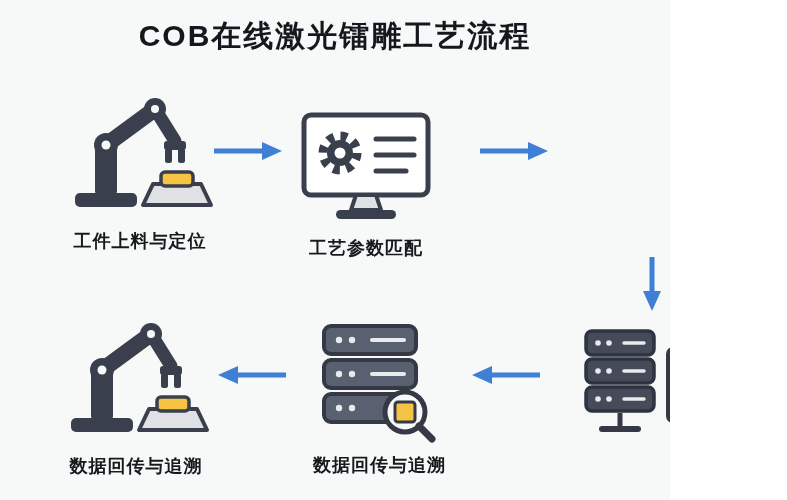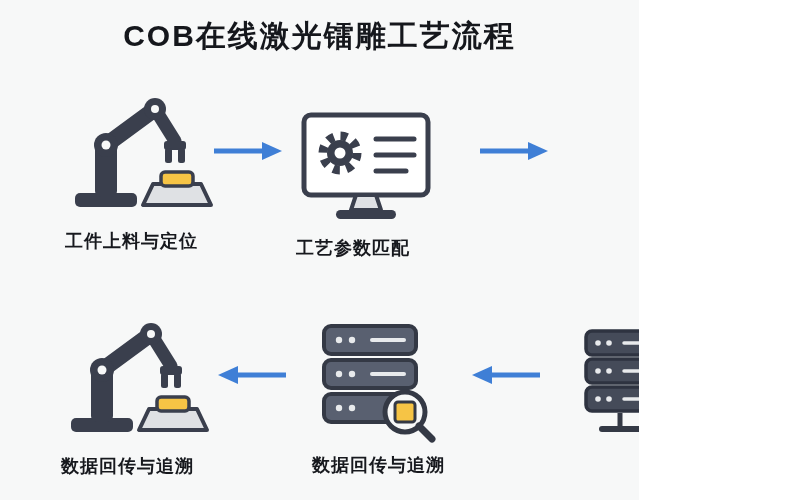--- a/index.html
+++ b/index.html
@@ -1,20 +1,20 @@
 <!DOCTYPE html>
 <html><head>
 <meta charset="utf-8">
 <style>
   html,body{margin:0;padding:0;background:#ffffff;}
   body{font-family:"Liberation Sans","DejaVu Sans",sans-serif;}
-  .canvas{position:relative;width:639px;height:500px;background:#f7f8f8;overflow:hidden;}
+  .canvas{position:relative;width:639px;height:500px;background:#f7f8f8;overflow:hidden;padding-left:31px;}
   .title{position:absolute;top:16px;left:0;width:100%;text-align:center;
          font-size:30px;font-weight:700;color:#15171c;letter-spacing:2px;}
-  .station{position:absolute;display:flex;flex-direction:column;align-items:flex-start;}
+  .station{position:absolute;display:flex;flex-direction:column;align-items:center;}
   .station .label{font-size:18px;font-weight:700;color:#17191e;margin-top:9px;
                   letter-spacing:1px;white-space:nowrap;}
   .arrow{position:absolute;line-height:0;}
   svg{display:block;}
 </style>
 </head>
 <body>
 
 <div class="canvas">
 

